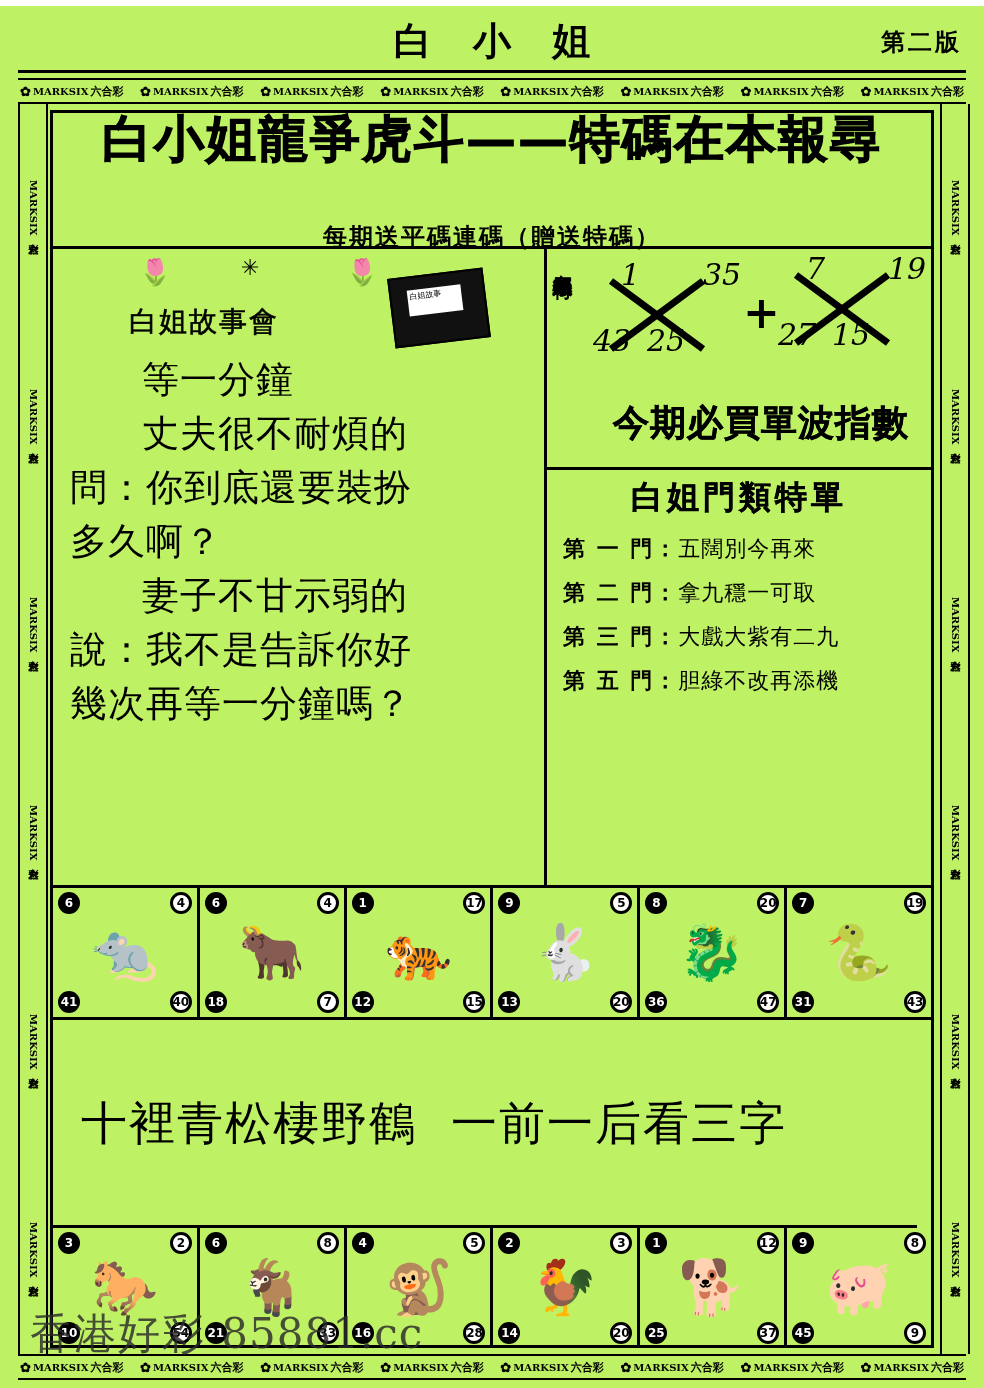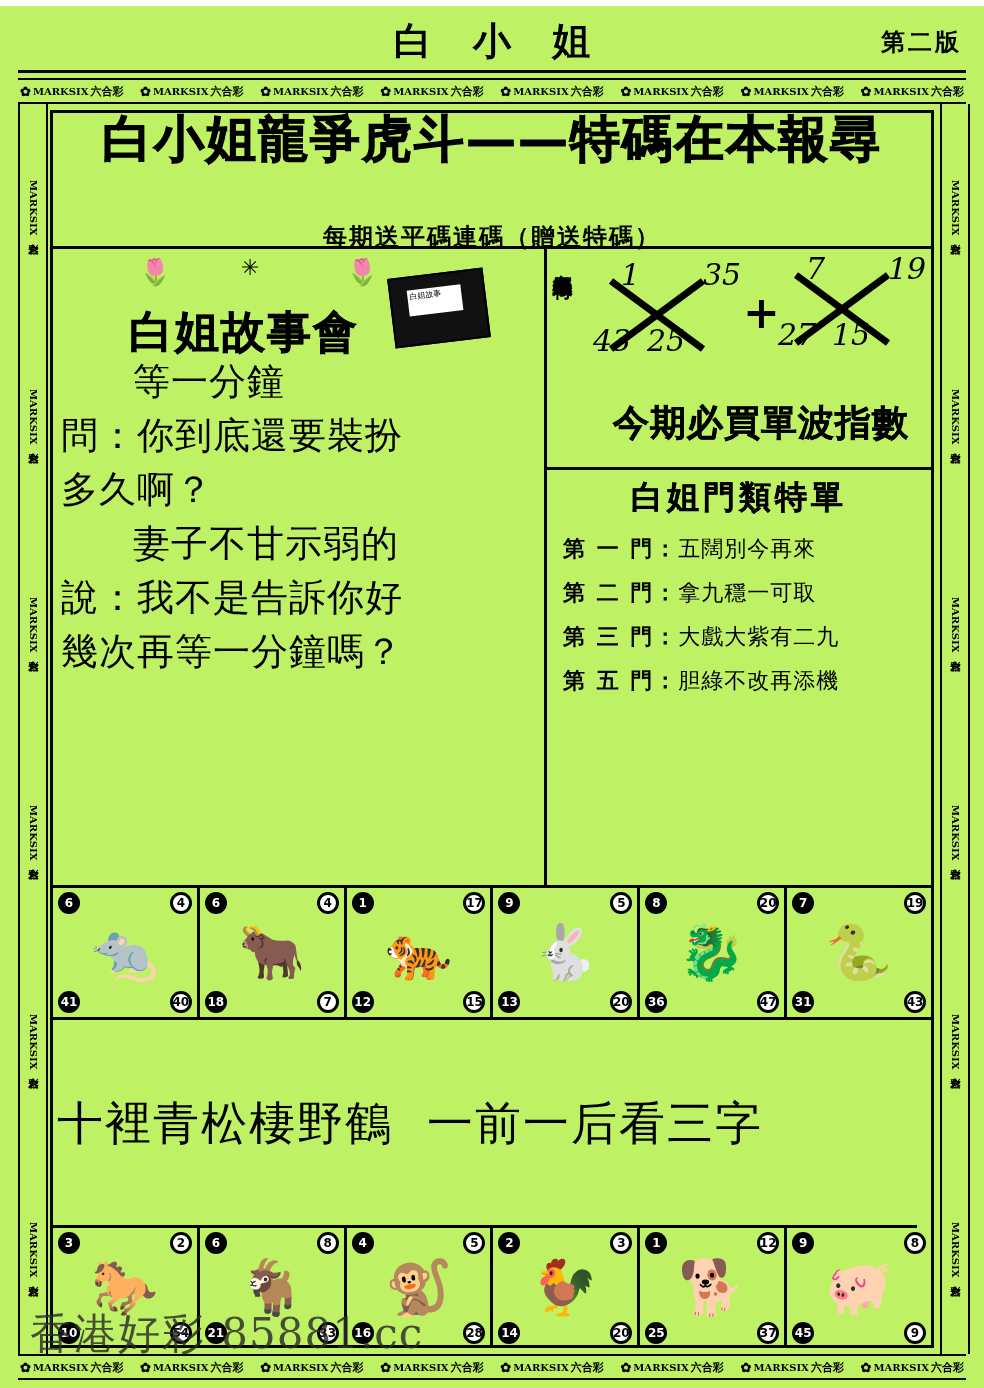--- a/index.html
+++ b/index.html
@@ -177,22 +177,22 @@
     display: flex;
     align-items: flex-start;
     height: 100px;
     position: relative;
   }
   .story-title {
     position: absolute;
     left: 68px;
     top: 48px;
     font-family: "DejaVu Serif", serif;
-    font-weight: bold;
-    font-size: 44px;
+    font-weight: normal;
+    font-size: 28px;
     letter-spacing: 2px;
     -webkit-text-stroke: 0.6px #000;
   }
   .tulip {
     position: absolute;
     font-size: 26px;
   }
   .sparkle {
     position: absolute;
     font-size: 22px;
@@ -211,24 +211,25 @@
     width: 54px; height: 26px;
     background: #fff;
     color: #000;
     font-size: 8px;
     line-height: 9px;
     padding: 2px;
     box-sizing: border-box;
     font-family: "DejaVu Serif", serif;
   }
   .story-text {
-    font-family: Liberation Serif, serif;
+    font-family: Liberation Mono, monospace;
     font-size: 37px;
     line-height: 54px;
     letter-spacing: 1px;
+    margin-left: 9px;
   }
   .story-text .indent { display:block; text-indent: 72px; }
   .story-text .line { display:block; }
 
   
   .index-box {
     position: absolute;
     left: 547px; top: 243px;
     width: 384px; height: 221px;
     border-bottom: 3px solid #000;
@@ -364,21 +365,21 @@
   
   .verse-box {
     position: absolute;
     left: 53px; top: 1014px;
     width: 864px; height: 208px;
     border-bottom: 3px solid #000;
     box-sizing: border-box;
     display: flex;
     flex-direction: column;
     justify-content: center;
-    padding-left: 4px;
+    padding-left: 28px;
   }
   .verse-line {
     font-family: "DejaVu Serif", serif;
     font-size: 46px;
     letter-spacing: 2px;
     line-height: 78px;
     white-space: nowrap;
   }
   .verse-line .gap { display: inline-block; width: 34px; }
 
@@ -479,20 +480,21 @@
       <span class="tulip" style="left:78px; top:2px;">🌷</span>
       <span class="sparkle" style="left:180px; top:0px;">✳</span>
       <span class="tulip" style="left:285px; top:2px;">🌷</span>
       <div class="story-title">白姐故事會</div>
       <div class="book">
         <div class="book-label">白姐故事</div>
       </div>
     </div>
     <div class="story-text">
       <span class="line indent">等一分鐘</span>
+      <span class="line indent">丈夫很不耐煩的</span>
       <span class="line">問：你到底還要裝扮</span>
       <span class="line">多久啊？</span>
       <span class="line indent">妻子不甘示弱的</span>
       <span class="line">說：我不是告訴你好</span>
       <span class="line">幾次再等一分鐘嗎？</span>
     </div>
   </div>
 
   <div class="index-box">
     <div class="vert-label">白姐最屌㊣特</div>

